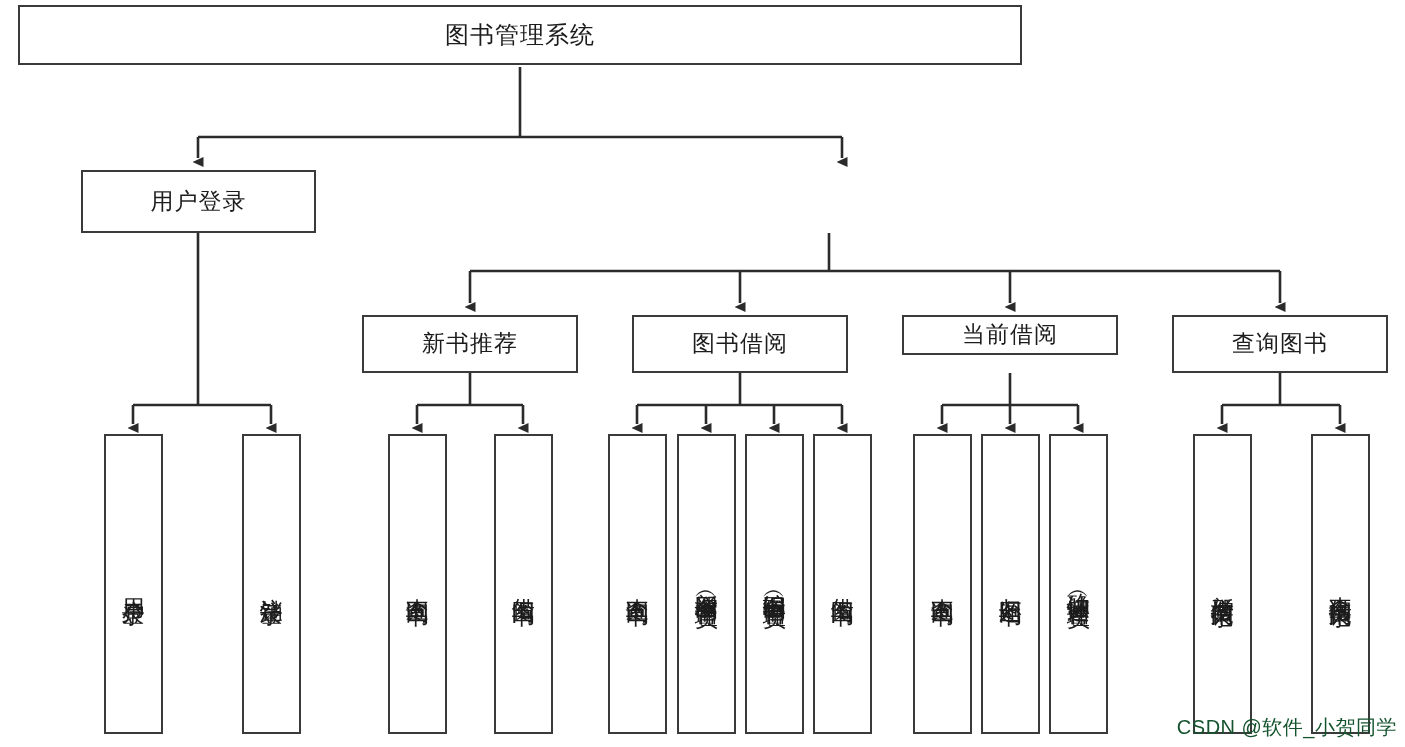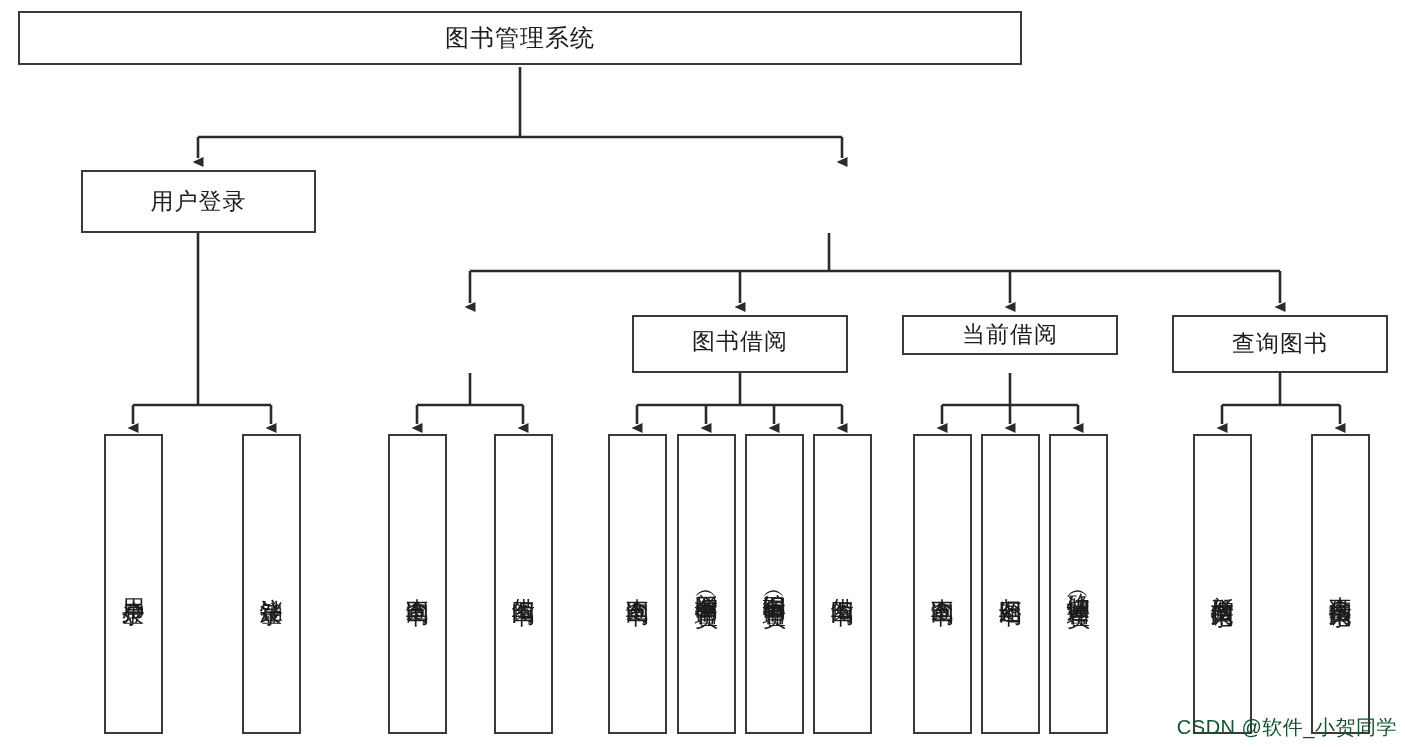--- a/index.html
+++ b/index.html
@@ -124,31 +124,34 @@
       <path d="M1078,405 L1078,424" marker-end="url(#arrow)"></path>
     </g>
     <g stroke="#2b2b2b" stroke-width="2.6" fill="none">
       <path d="M1280,373 L1280,405"></path>
       <path d="M1222,405 L1340,405"></path>
       <path d="M1222,405 L1222,424" marker-end="url(#arrow)"></path>
       <path d="M1340,405 L1340,424" marker-end="url(#arrow)"></path>
     </g>
   </svg>
 
-  <div class="node root horiz" style="left:18px; top:11px; width:1004px; height:54px;">
+  <div class="node root horiz" style="left:18px; top:5px; width:1004px; height:60px;">
     <span class="htext">图书管理系统</span>
   </div>
 
   <div class="node horiz" style="left:81px; top:170px; width:235px; height:63px;">
     <span class="htext">用户登录</span>
   </div>
 
 
-
-  <div class="node horiz" style="left:632px; top:315px; width:216px; height:58px;font-family:Liberation Mono, monospace;">
+  <div class="node horiz" style="left:362px; top:315px; width:216px; height:58px;">
+    <span class="htext">新书推荐</span>
+  </div>
+
+  <div class="node horiz" style="left:632px; top:315px; width:216px; height:58px;">
     <span class="htext">图书借阅</span>
   </div>
 
   <div class="node horiz" style="left:902px; top:315px; width:216px; height:40px;">
     <span class="htext">当前借阅</span>
   </div>
 
   <div class="node horiz" style="left:1172px; top:315px; width:216px; height:58px;">
     <span class="htext">查询图书</span>
   </div>

